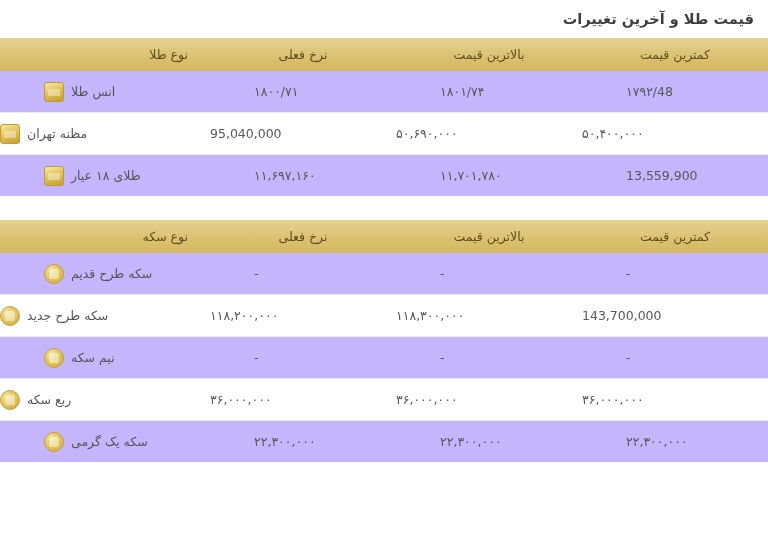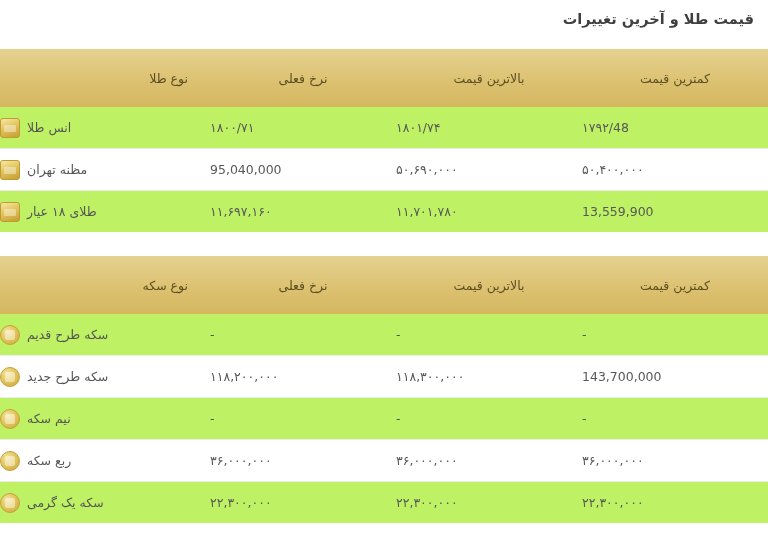--- a/index.html
+++ b/index.html
@@ -23,58 +23,59 @@
   .section {
     width: 768px;
   }
   .section-title {
     text-align: right;
     font-size: 14.5px;
     font-weight: bold;
     color: #3f3f3f;
     padding: 0 14px 0 0;
     margin: 0;
-    height: 49px;
+    height: 38px;
     line-height: 38px;
     background: #ffffff;
   }
   .section-title.second {
     height: 60px;
     line-height: 78px;
   }
   table {
     border-collapse: collapse;
     width: 768px;
     table-layout: fixed;
   }
   thead th {
     background: linear-gradient(180deg, #e5d291 0%, #dcc171 55%, #d4b75f 100%);
     color: #5d4f22;
     font-size: 12.5px;
     font-weight: normal;
-    height: 58px;
+    height: 33px;
     padding: 0;
     text-align: center;
     border: none;
   }
   thead th.name-col {
     text-align: right;
     padding-right: 22px;
   }
   tbody td {
     height: 41px;
     font-size: 12.5px;
     text-align: left;
     color: #585858;
     border-bottom: 1px solid #ececec;
     padding: 0;
     background: #ffffff;
   }
   tbody tr.alt td {
-    background: #bef264;
+    background: #c4b5fd;
+    padding-left: 44px;
   }
   tbody tr:last-child td {
     border-bottom: none;
   }
   td.name-col {
     text-align: right;
     padding-right: 8px;
     white-space: nowrap;
     color: #555555;
   }

